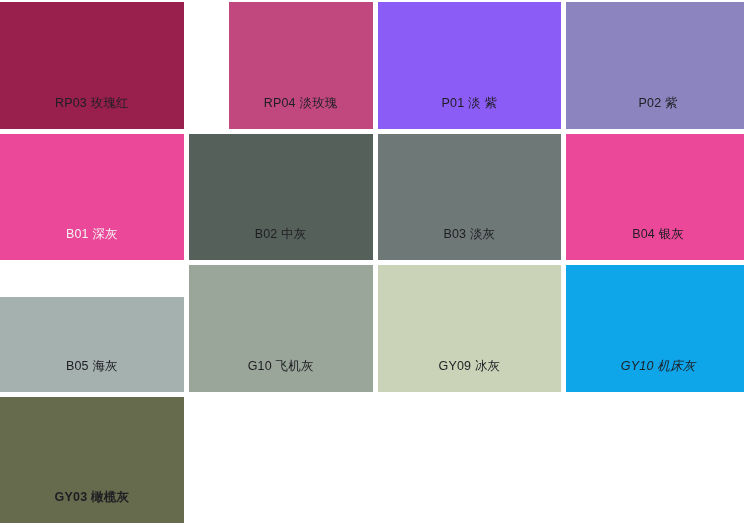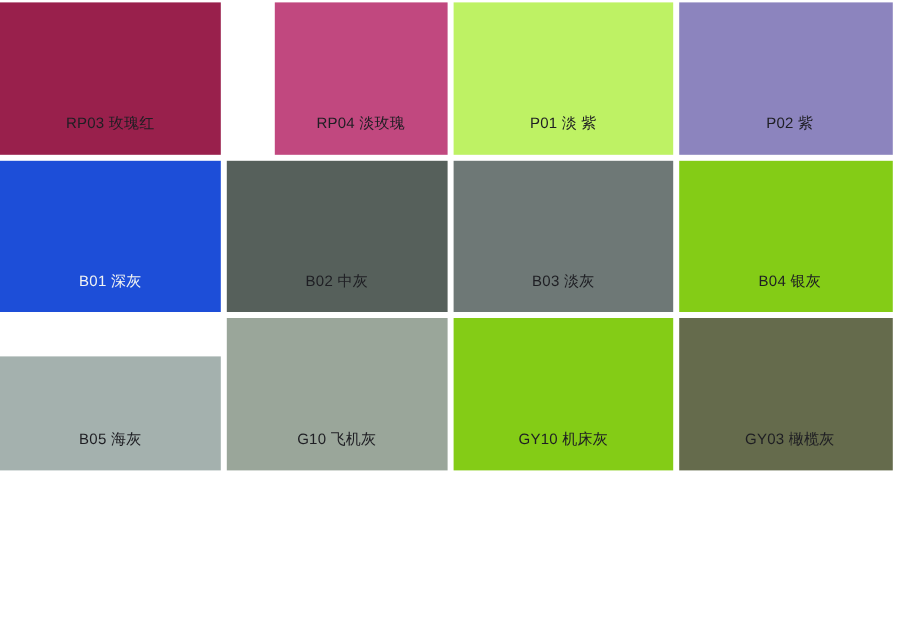--- a/index.html
+++ b/index.html
@@ -60,44 +60,47 @@
 <body>
 
 <div id="swatch-chart">
   <div class="swatch-grid">
       <div class="swatch-tile" style="background: rgb(153, 32, 76);">
         <span class="swatch-label">RP03 玫瑰红</span>
       </div>
       <div class="swatch-tile" style="background: rgb(193, 72, 127); margin-left: 40px;">
         <span class="swatch-label">RP04 淡玫瑰</span>
       </div>
-      <div class="swatch-tile" style="background: #bef264;">
+      <div class="swatch-tile" style="background: #8b5cf6;">
         <span class="swatch-label">P01 淡 紫</span>
       </div>
       <div class="swatch-tile" style="background: rgb(140, 132, 190); text-decoration: underline;">
         <span class="swatch-label">P02 紫</span>
       </div>
-      <div class="swatch-tile on-dark" style="background: #1d4ed8;">
+      <div class="swatch-tile on-dark" style="background: #ec4899;">
         <span class="swatch-label">B01 深灰</span>
       </div>
       <div class="swatch-tile" style="background: rgb(86, 96, 91);">
         <span class="swatch-label">B02 中灰</span>
       </div>
       <div class="swatch-tile" style="background: rgb(110, 120, 118);">
         <span class="swatch-label">B03 淡灰</span>
       </div>
-      <div class="swatch-tile" style="background: #84cc16;">
+      <div class="swatch-tile" style="background: #ec4899;">
         <span class="swatch-label">B04 银灰</span>
       </div>
       <div class="swatch-tile" style="background: rgb(164, 177, 174); margin-top: 32px;">
         <span class="swatch-label">B05 海灰</span>
       </div>
       <div class="swatch-tile" style="background: rgb(154, 166, 154);">
         <span class="swatch-label">G10 飞机灰</span>
       </div>
-      <div class="swatch-tile" style="background: #84cc16;">
+      <div class="swatch-tile" style="background: rgb(202, 211, 184);">
+        <span class="swatch-label">GY09 冰灰</span>
+      </div>
+      <div class="swatch-tile" style="background: #0ea5e9; font-style: italic;">
         <span class="swatch-label">GY10 机床灰</span>
       </div>
-      <div class="swatch-tile" style="background: rgb(101, 107, 76);">
+      <div class="swatch-tile" style="background: rgb(101, 107, 76); font-weight: bold;">
         <span class="swatch-label">GY03 橄榄灰</span>
       </div>
     </div>
 </div>
 
 </body></html>

